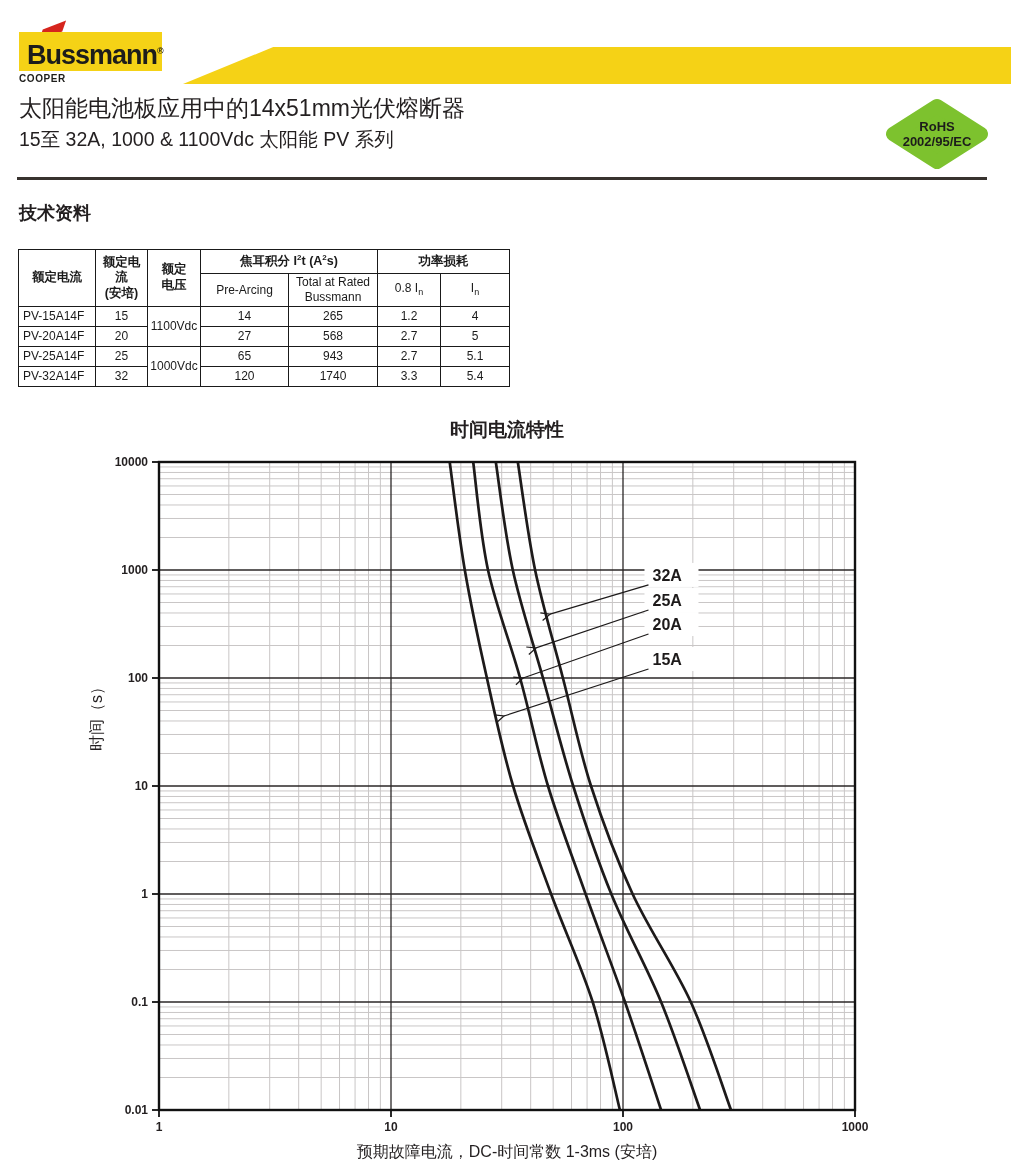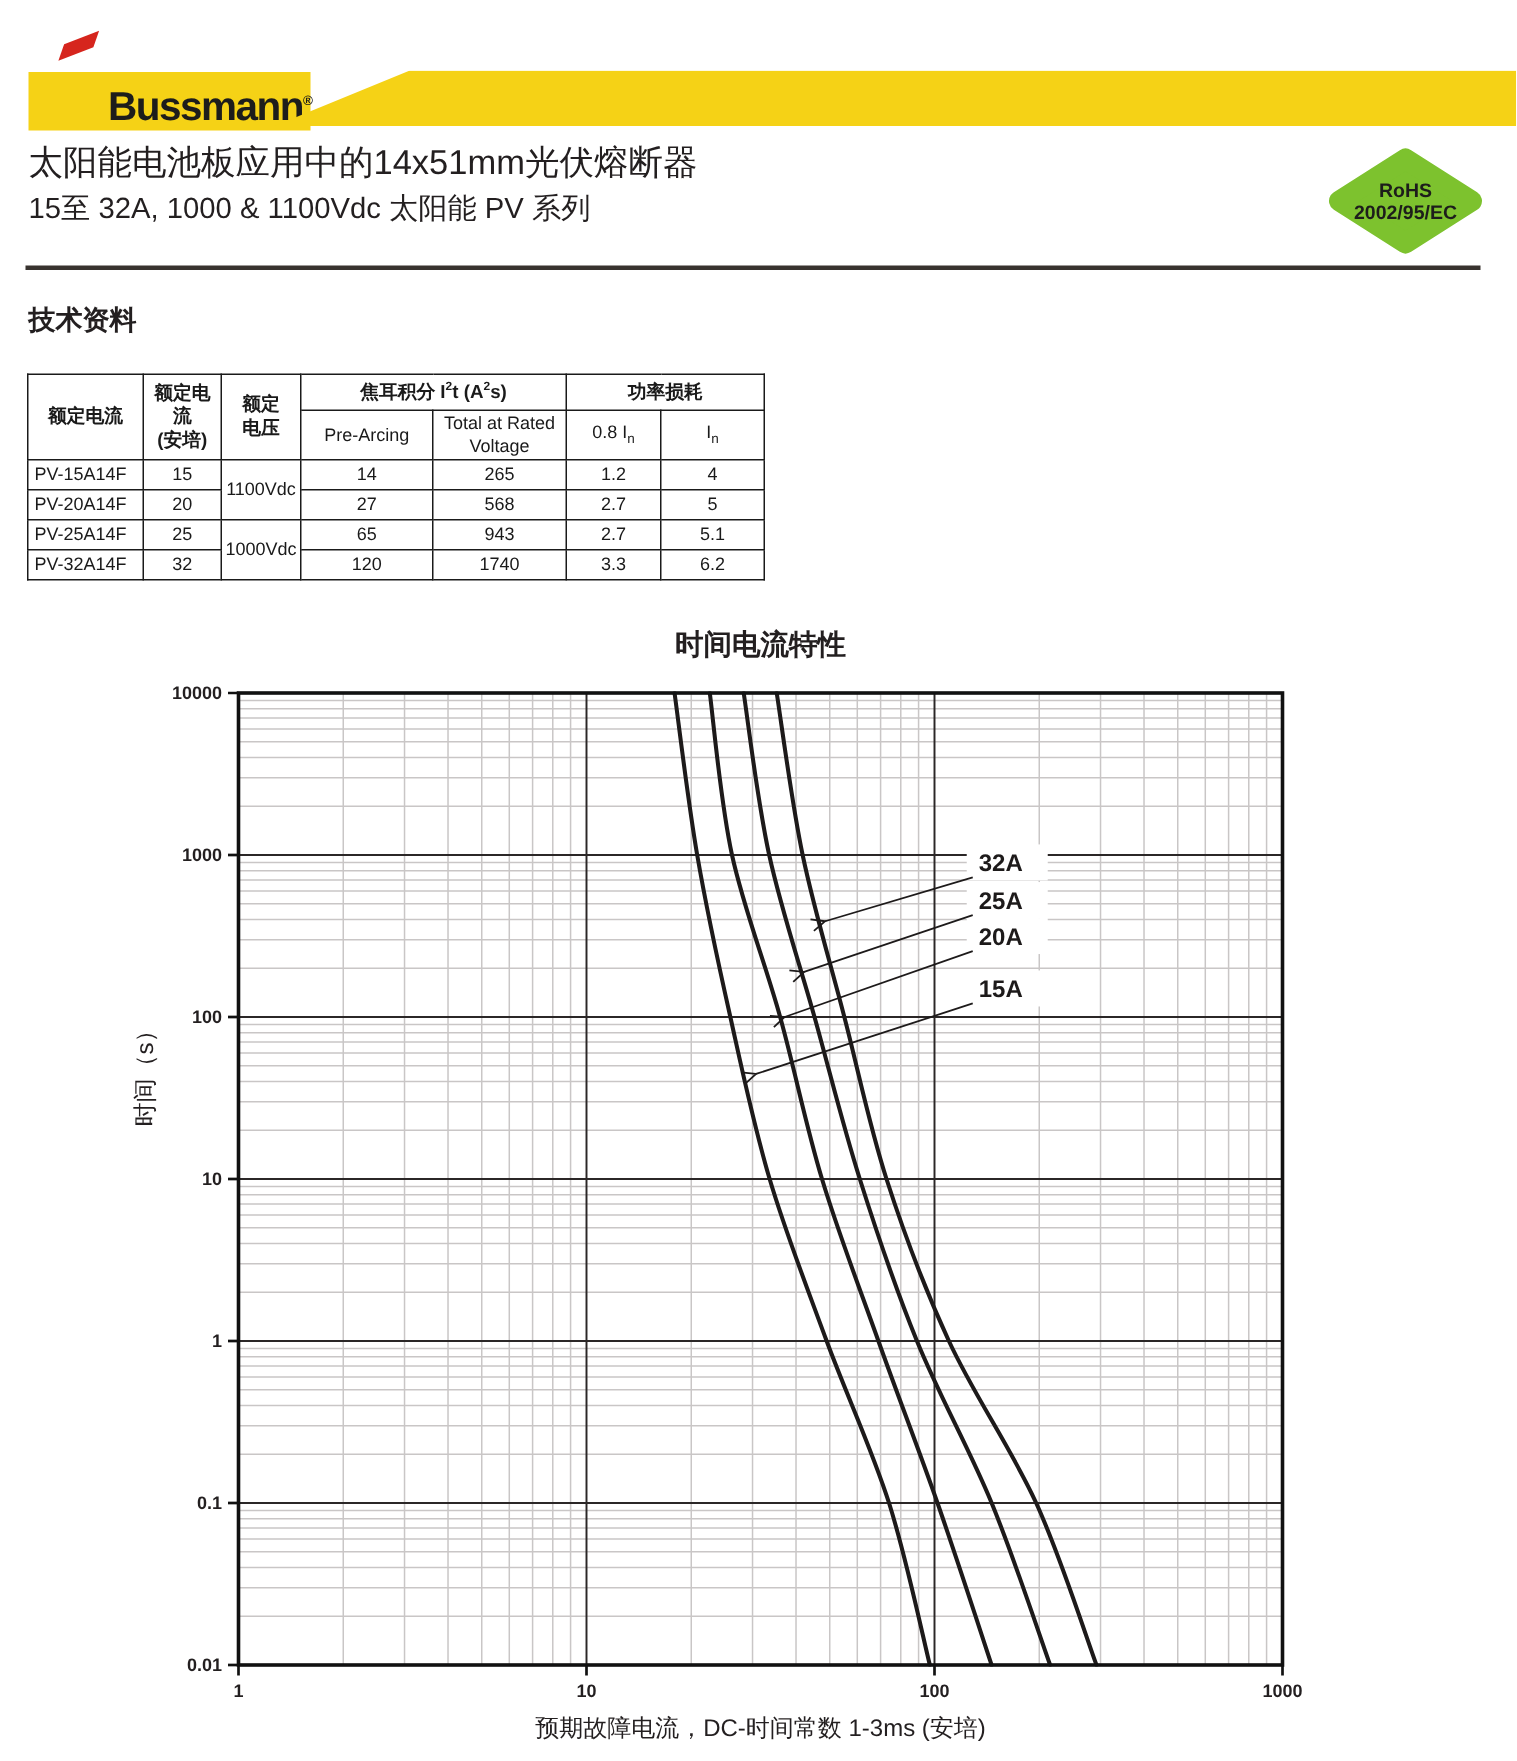--- a/index.html
+++ b/index.html
@@ -8,22 +8,22 @@
     font-family:"Liberation Sans","DejaVu Sans",sans-serif; color:#231F20; overflow:hidden;
   }
   .abs{position:absolute;}
 
   
   .cooper-swoosh{left:40px; top:26px; width:25px; height:9px;
     background:var(--brand_red,#D6251D);
     transform:rotate(-21deg) skewX(-40deg);}
   .cooper-text{left:19px; top:35px; font-size:10px; font-weight:bold;
     letter-spacing:.6px; color:#1d1d1b;margin-top:38px;}
-  .bussmann-box{left:19px; top:48px; width:143px; height:39px;
-    background:var(--brand_yellow,#F5D216);padding-left:45px;}
+  .bussmann-box{left:19px; top:32px; width:143px; height:39px;
+    background:var(--brand_yellow,#F5D216);}
   .bussmann-text{padding:3px 0 0 8px; font-size:27px; font-weight:bold;
     letter-spacing:-1px; color:#1d1d1b; line-height:33px;}
   .bussmann-text sup{font-size:9px; letter-spacing:0;}
   .band{left:183px; top:47px; width:828px; height:37px;
     background:var(--brand_yellow,#F5D216);
     clip-path:polygon(10.9% 0,100% 0,100% 100%,0 100%);}
   .doc-title{left:19px; top:94px; font-size:23px; line-height:28px;}
   .doc-subtitle{left:19px; top:127px; font-size:19.5px; line-height:24px;}
   .rohs-svg{left:885px; top:98px;}
   .rohs-txt{font-size:13px; font-weight:bold; fill:#1d1d1b;}
@@ -101,21 +101,21 @@
       </th>
       <th class="cn" rowspan="2">
         <div>额定</div>
         <div>电压</div>
       </th>
       <th class="cn" colspan="2"><span>焦耳积分 I</span><sup>2</sup><span>t (A</span><sup>2</sup><span>s)</span></th>
       <th class="cn" colspan="2">功率损耗</th>
     </tr>
     <tr class="h2">
       <th>Pre-Arcing</th>
-      <th>Total at Rated Voltage</th>
+      <th>Total at Rated Bussmann</th>
       <th><span>0.8 I</span><sub>n</sub></th>
       <th><span>I</span><sub>n</sub></th>
     </tr>
     <tr class="dr">
       <td class="part">PV-15A14F</td>
       <td>15</td>
       <td rowspan="2">1100Vdc</td>
       <td>14</td>
       <td>265</td>
       <td>1.2</td>
@@ -137,21 +137,21 @@
       <td>943</td>
       <td>2.7</td>
       <td>5.1</td>
     </tr>
     <tr class="dr">
       <td class="part">PV-32A14F</td>
       <td>32</td>
       <td>120</td>
       <td>1740</td>
       <td>3.3</td>
-      <td>6.2</td>
+      <td>5.4</td>
     </tr>
   </tbody>
     </table>
 
   <svg id="tcc" class="abs" width="1011" height="759" viewBox="0 0 1011 759">
     <defs>
       <clipPath id="plotclip">
           <rect x="158" y="46" width="698" height="650"></rect>
         </clipPath>
       <marker id="ah" orient="auto" markerUnits="userSpaceOnUse" markerWidth="14" markerHeight="12" refX="1" refY="5" overflow="visible">

